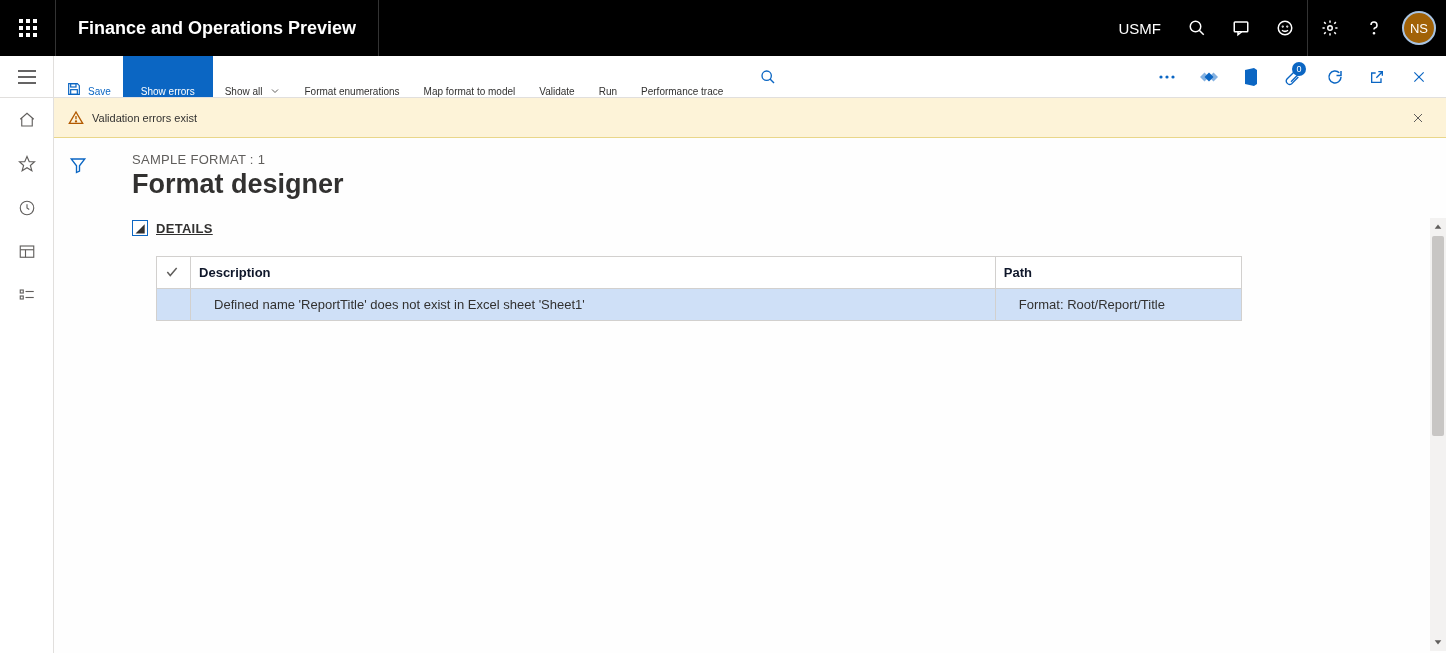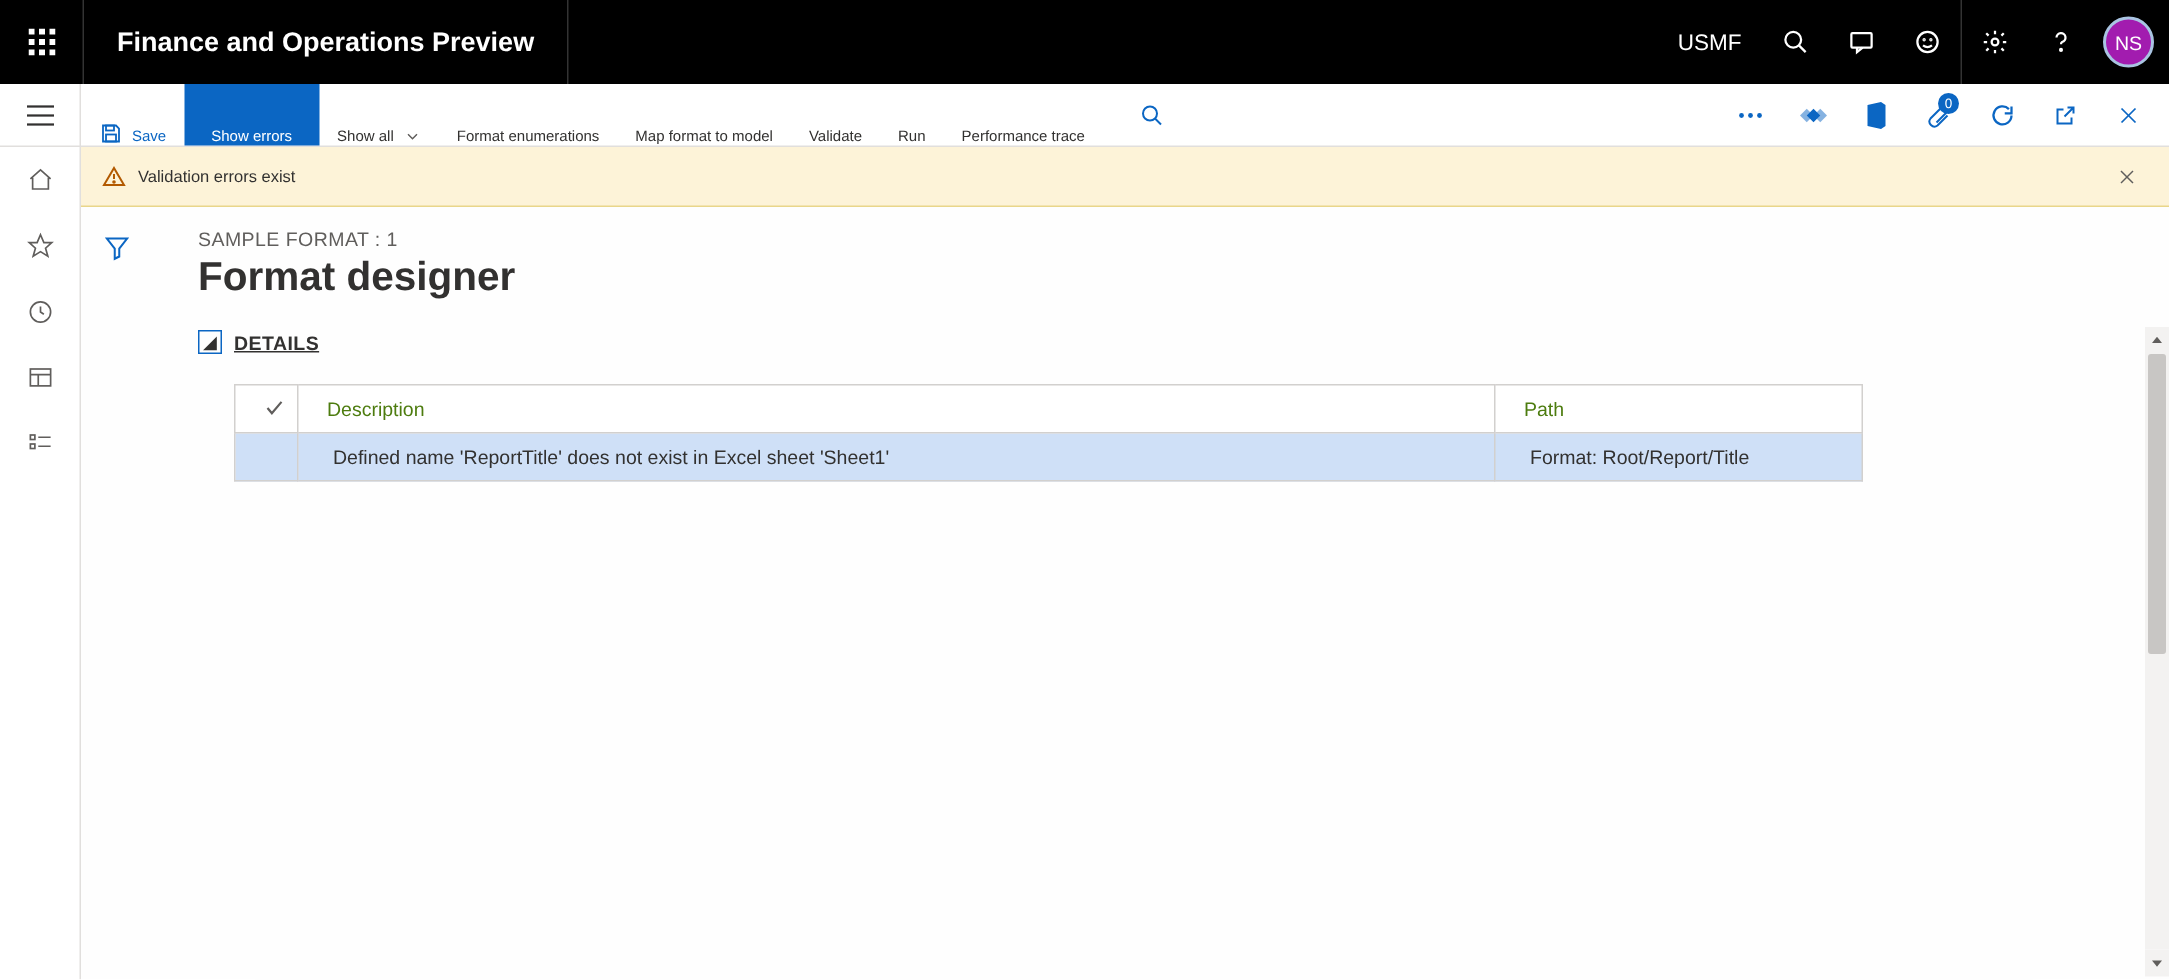--- a/index.html
+++ b/index.html
@@ -51,21 +51,21 @@
     display: flex;
     align-items: center;
     justify-content: center;
     cursor: pointer;
   }
   .topbar-divider { width: 1px; height: 56px; background: #333; }
   .avatar {
     width: 34px;
     height: 34px;
     border-radius: 50%;
-    background: #a21caf;
+    background: #a16207;
     color: #fff;
     display: flex;
     align-items: center;
     justify-content: center;
     font-size: 13px;
     margin: 0 10px 0 6px;
     border: 2px solid #a9c4e2;
   }
 
   
@@ -218,21 +218,21 @@
     border-collapse: collapse;
     background: #fff;
     font-size: 13px;
   }
   .table th, .table td {
     border: 1px solid #d2d0ce;
     text-align: left;
     padding: 8px 8px;
     vertical-align: top;
   }
-  .table th { font-weight: 400; color: #4d7c0f; background: #fff; padding-left: 19px; }
+  .table th { font-weight: 700; color: #0f172a; background: #fff; }
   .col-check { width: 34px; text-align: center; }
   .col-desc { width: 804px; }
   .col-path { width: 246px; }
   .row-selected td { background: #cfe0f7; padding-left: 23px; }
   .checkmark { color: #605e5c; }
 
   
   .v-scroll {
     position: absolute;
     right: 0;

